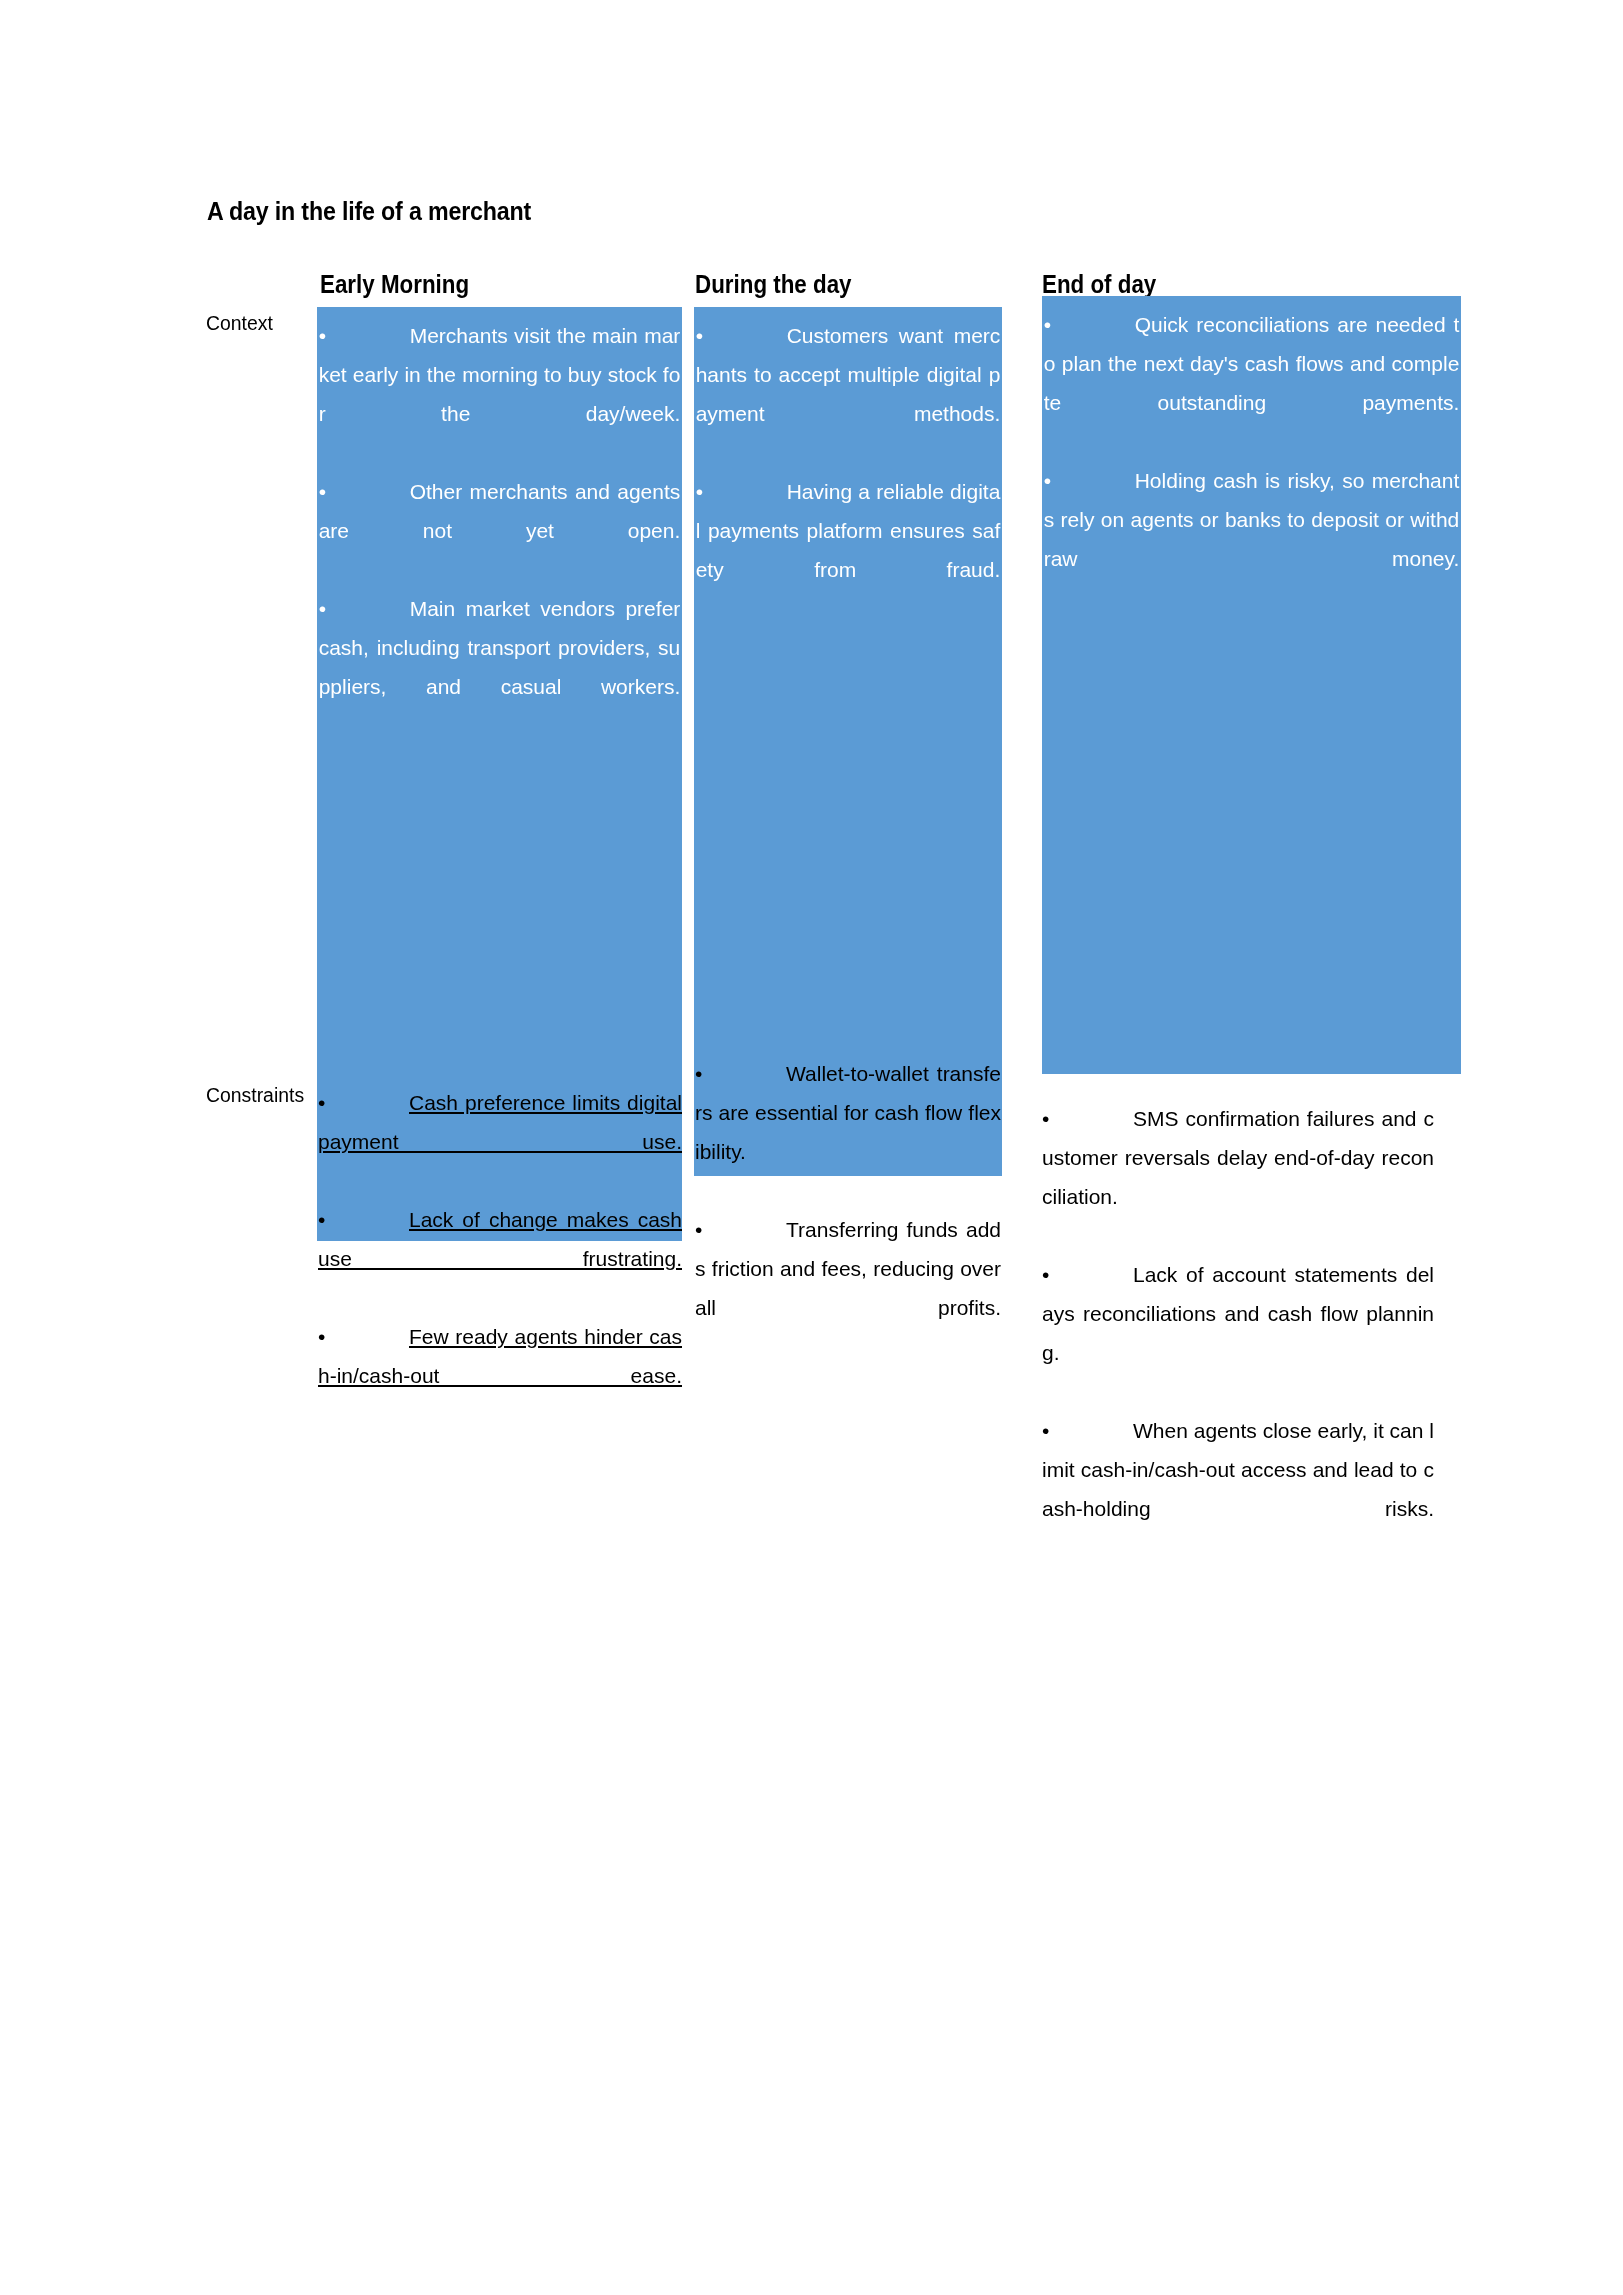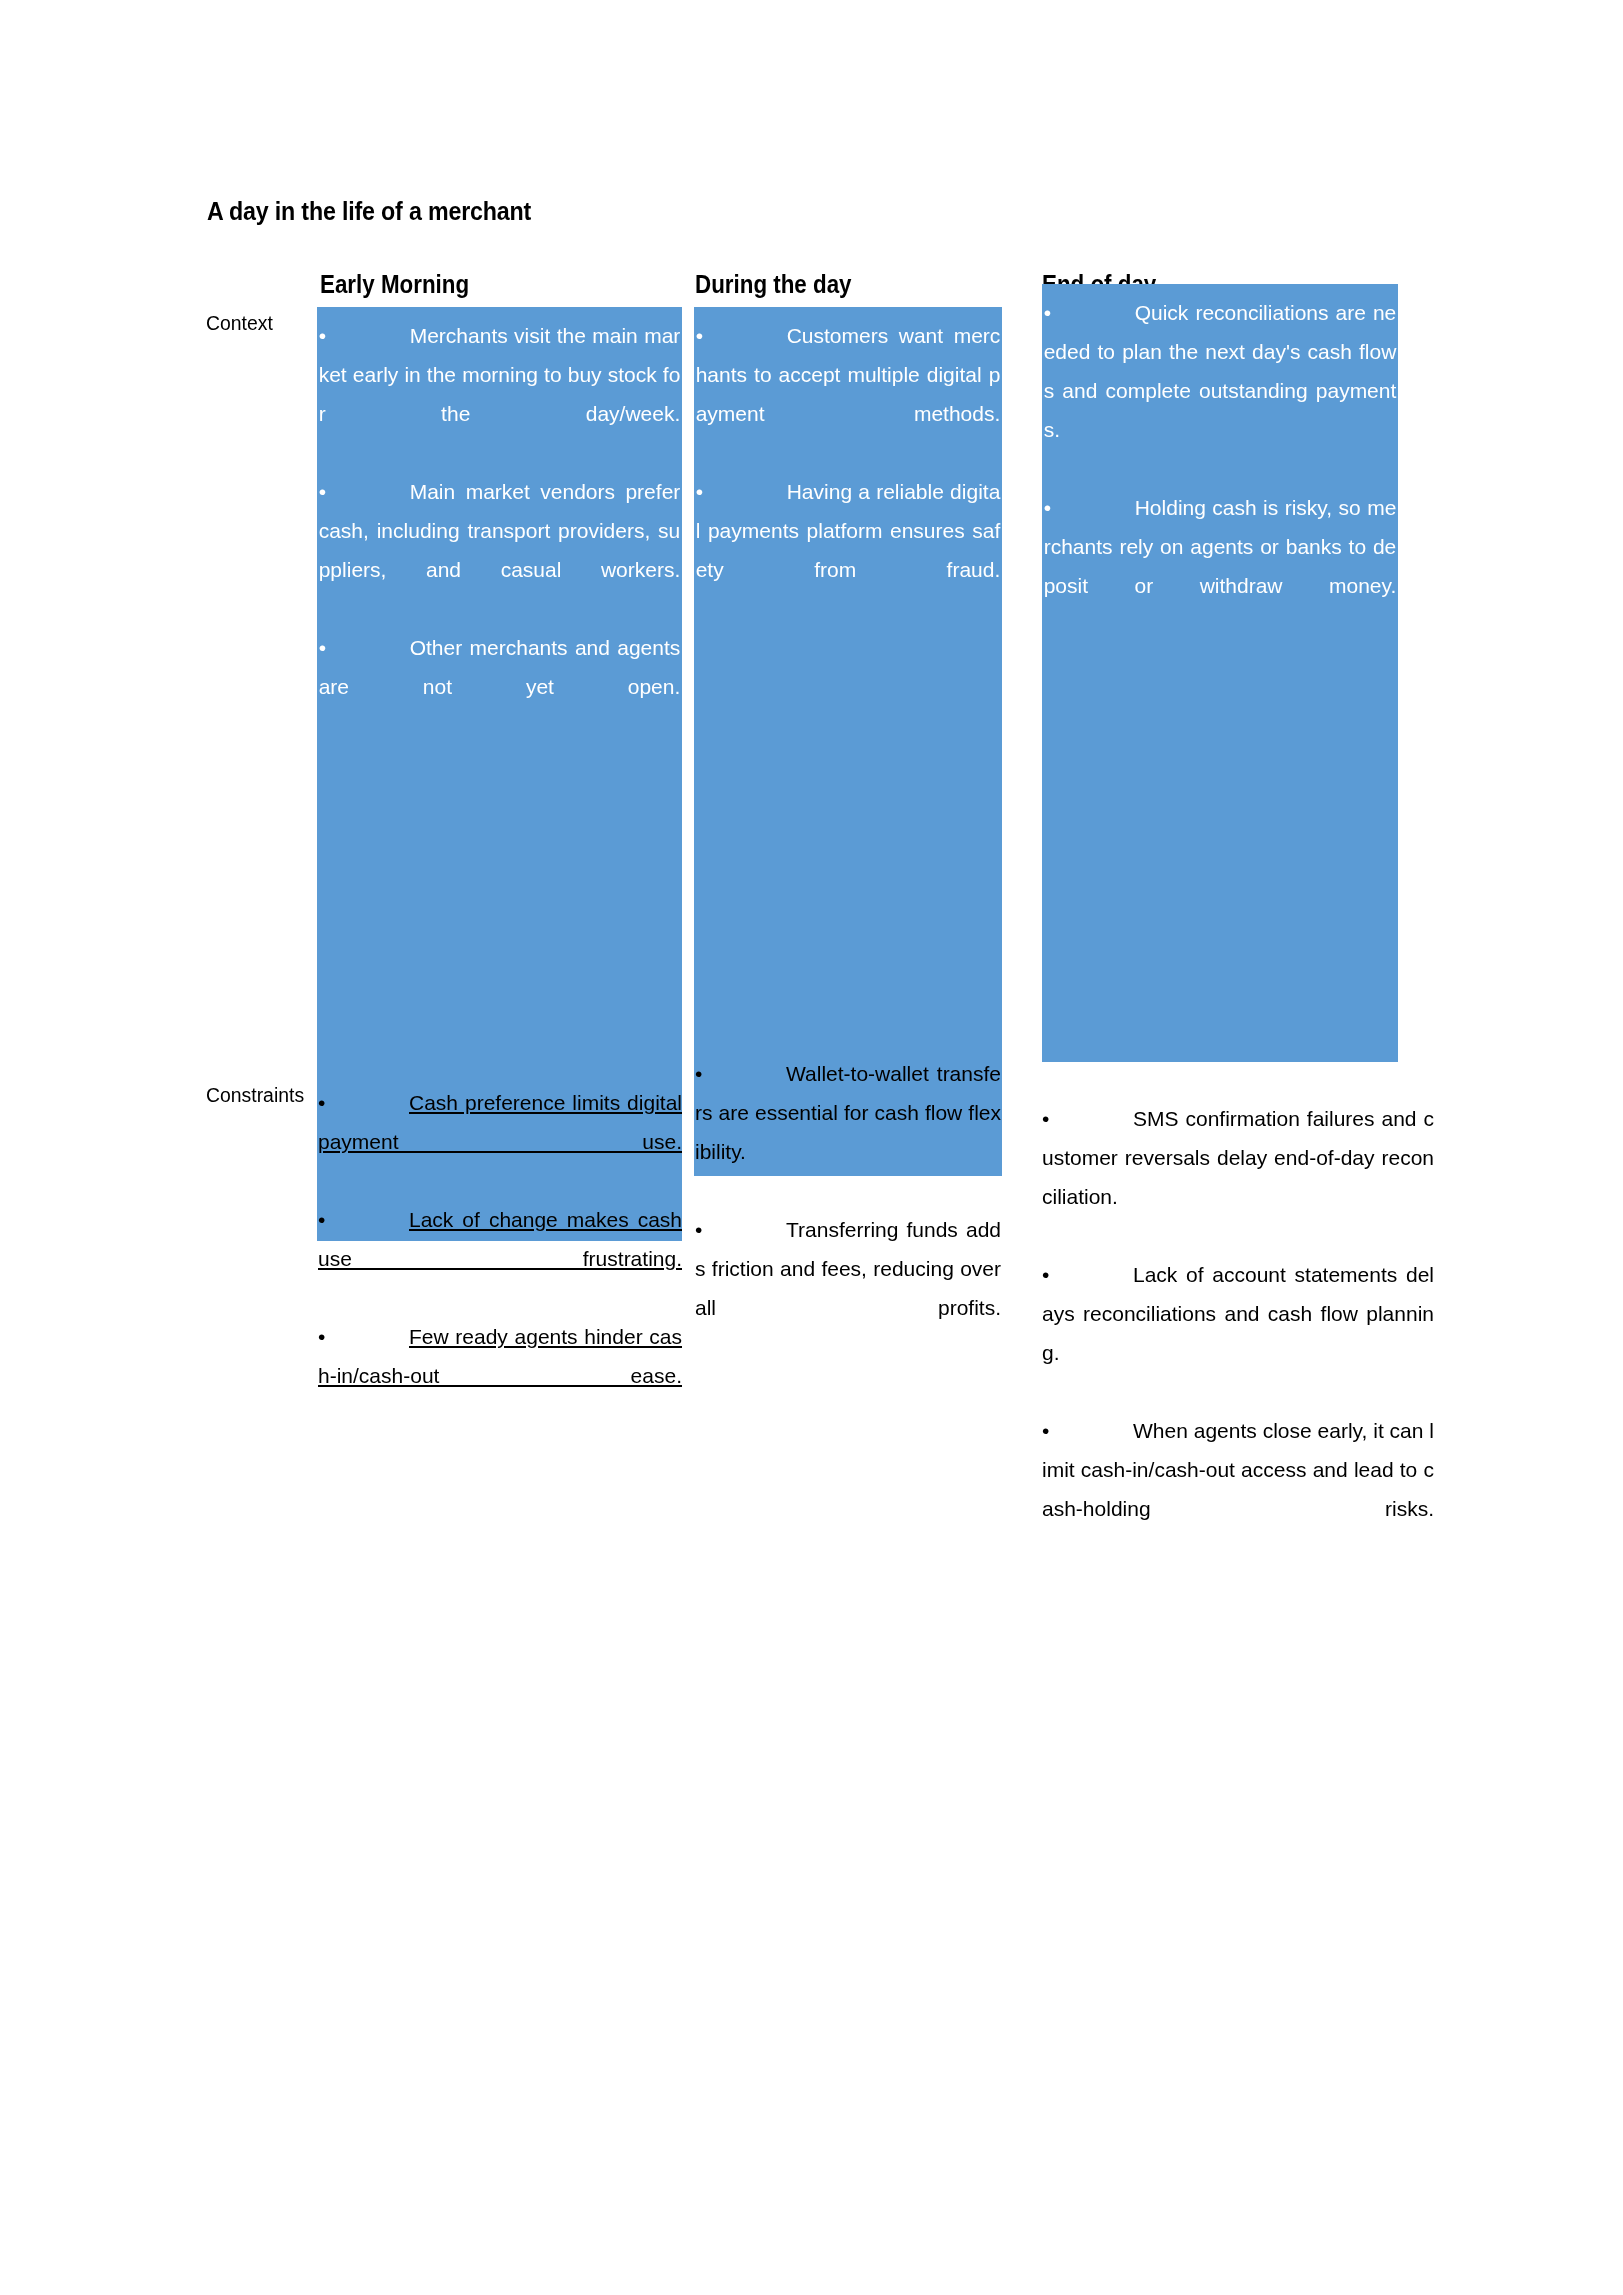--- a/index.html
+++ b/index.html
@@ -64,21 +64,21 @@
   .cell.blue{
     background:#5B9BD5;
     color:#ffffff;
     padding:8.5px 1.7px 8.5px 1.7px;
   }
   .cell.plain{ color:#000000; }
 
   
   .ctx1{left:317px; top:307px; width:365px; height:934px;}
   .ctx2{left:694px; top:307px; width:308px; height:869px;}
-  .ctx3{left:1042px; top:284px; width:356px; height:778px;}
+  .ctx3{left:1042px; top:296px; width:419px; height:778px;}
 
   
   .con1{left:318px; top:1083px; width:364px;text-decoration:underline;}
   .con2{left:695px; top:1054px; width:306px;}
   .con3{left:1042px; top:1099px; width:392px;}
 
   
   .bullet-item{
     margin:0;
     display:block;
@@ -111,22 +111,22 @@
 
   <div class="col-head c1">Early Morning</div>
   <div class="col-head c2">During the day</div>
   <div class="col-head c3">End of day</div>
 
   <div class="row-label context">Context</div>
   <div class="row-label constraints">Constraints</div>
 
   <div class="cell blue ctx1">
       <div class="bullet-item"><span class="bullet">•</span><span class="tab">&nbsp;</span><span>Merchants visit the main market early in the morning to buy stock for the day/week.</span></div>
+      <div class="bullet-item"><span class="bullet">•</span><span class="tab">&nbsp;</span><span>Other merchants and agents are not yet open.</span></div>
       <div class="bullet-item"><span class="bullet">•</span><span class="tab">&nbsp;</span><span>Main market vendors prefer cash, including transport providers, suppliers, and casual workers.</span></div>
-      <div class="bullet-item"><span class="bullet">•</span><span class="tab">&nbsp;</span><span>Other merchants and agents are not yet open.</span></div>
     </div>
   <div class="cell blue ctx2">
       <div class="bullet-item"><span class="bullet">•</span><span class="tab">&nbsp;</span><span>Customers want merchants to accept multiple digital payment methods.</span></div>
       <div class="bullet-item"><span class="bullet">•</span><span class="tab">&nbsp;</span><span>Having a reliable digital payments platform ensures safety from fraud.</span></div>
     </div>
   <div class="cell blue ctx3">
       <div class="bullet-item"><span class="bullet">•</span><span class="tab">&nbsp;</span><span>Quick reconciliations are needed to plan the next day's cash flows and complete outstanding payments.</span></div>
       <div class="bullet-item"><span class="bullet">•</span><span class="tab">&nbsp;</span><span>Holding cash is risky, so merchants rely on agents or banks to deposit or withdraw money.</span></div>
     </div>
 

